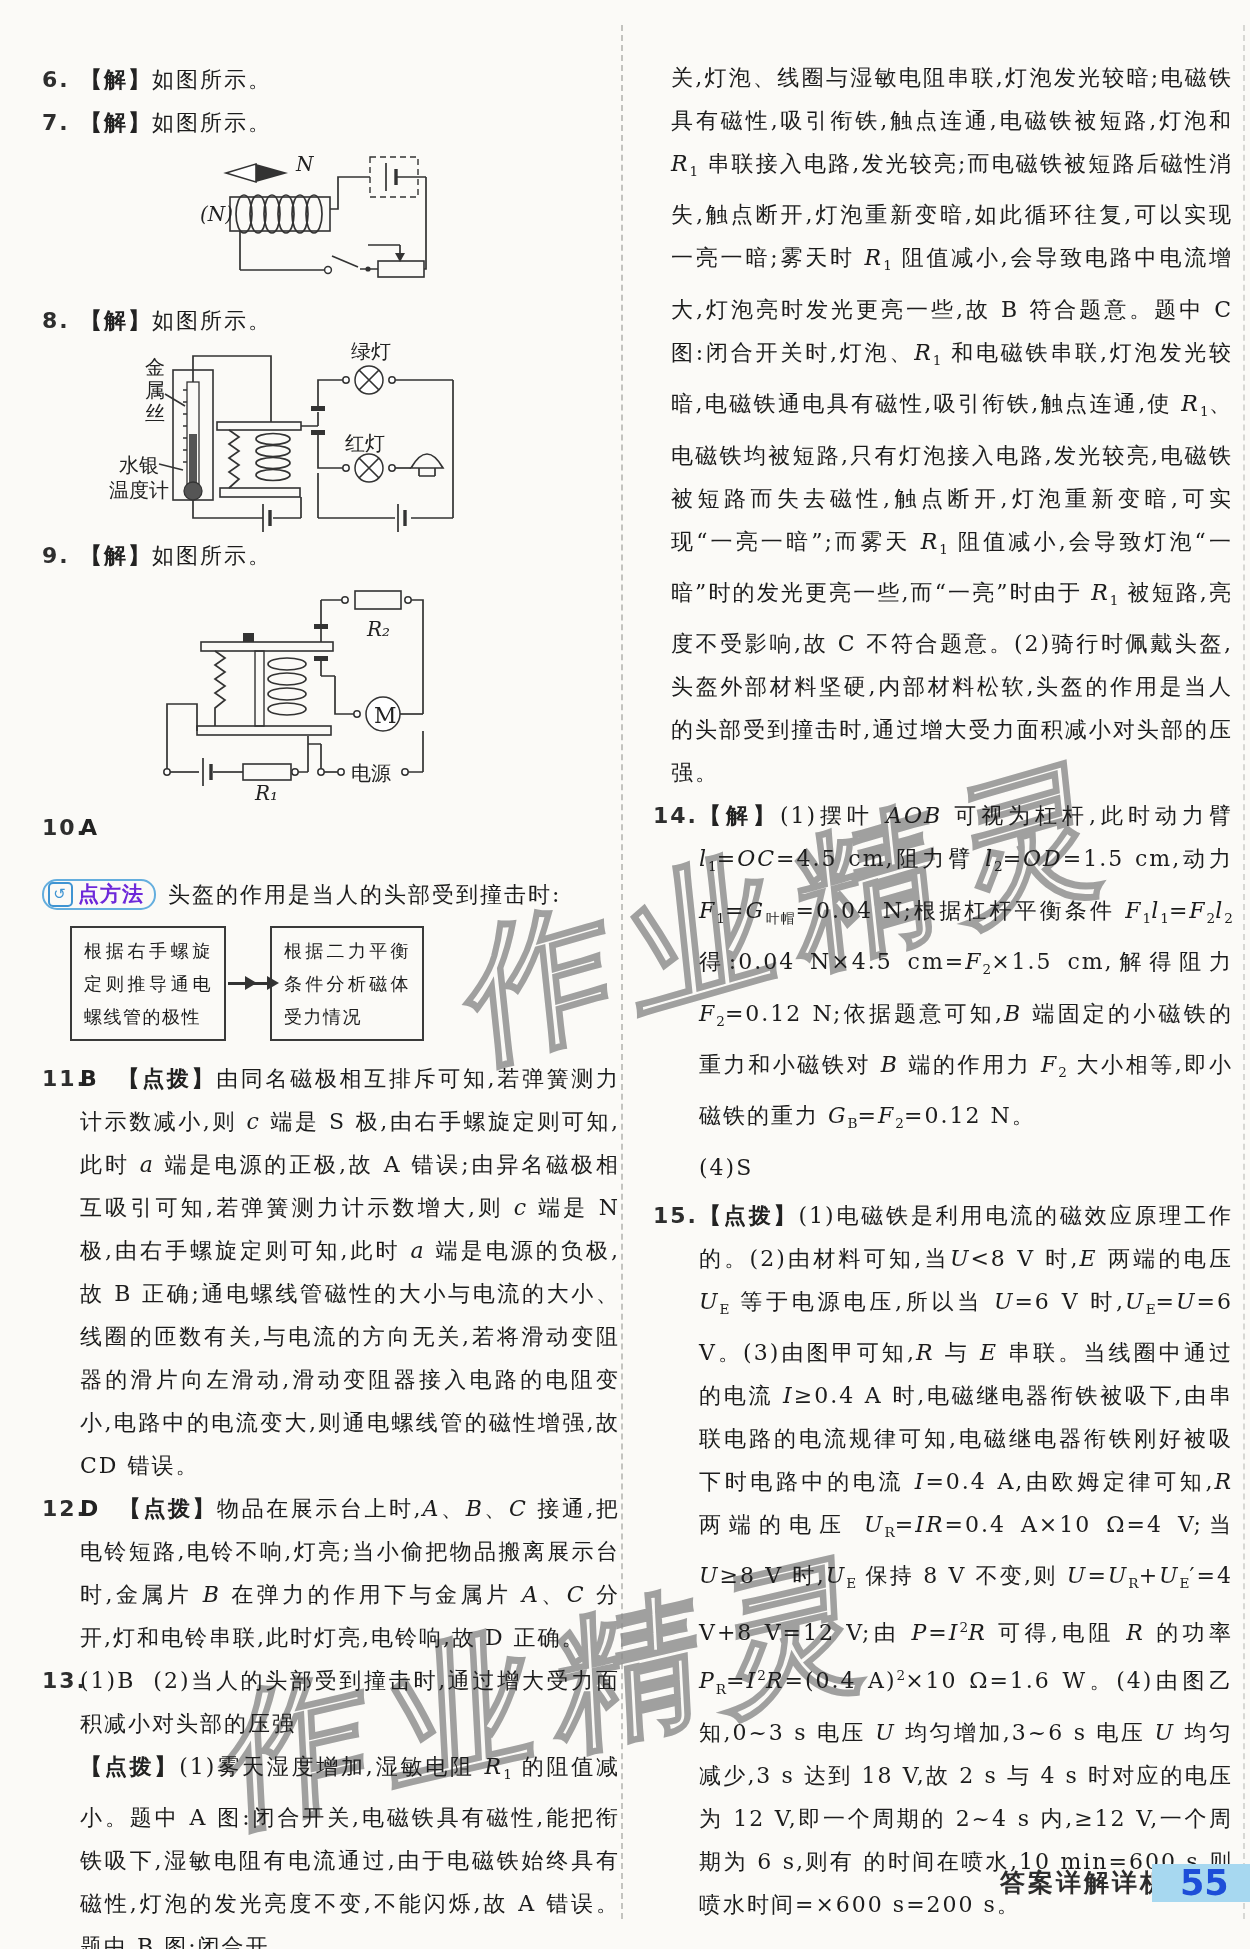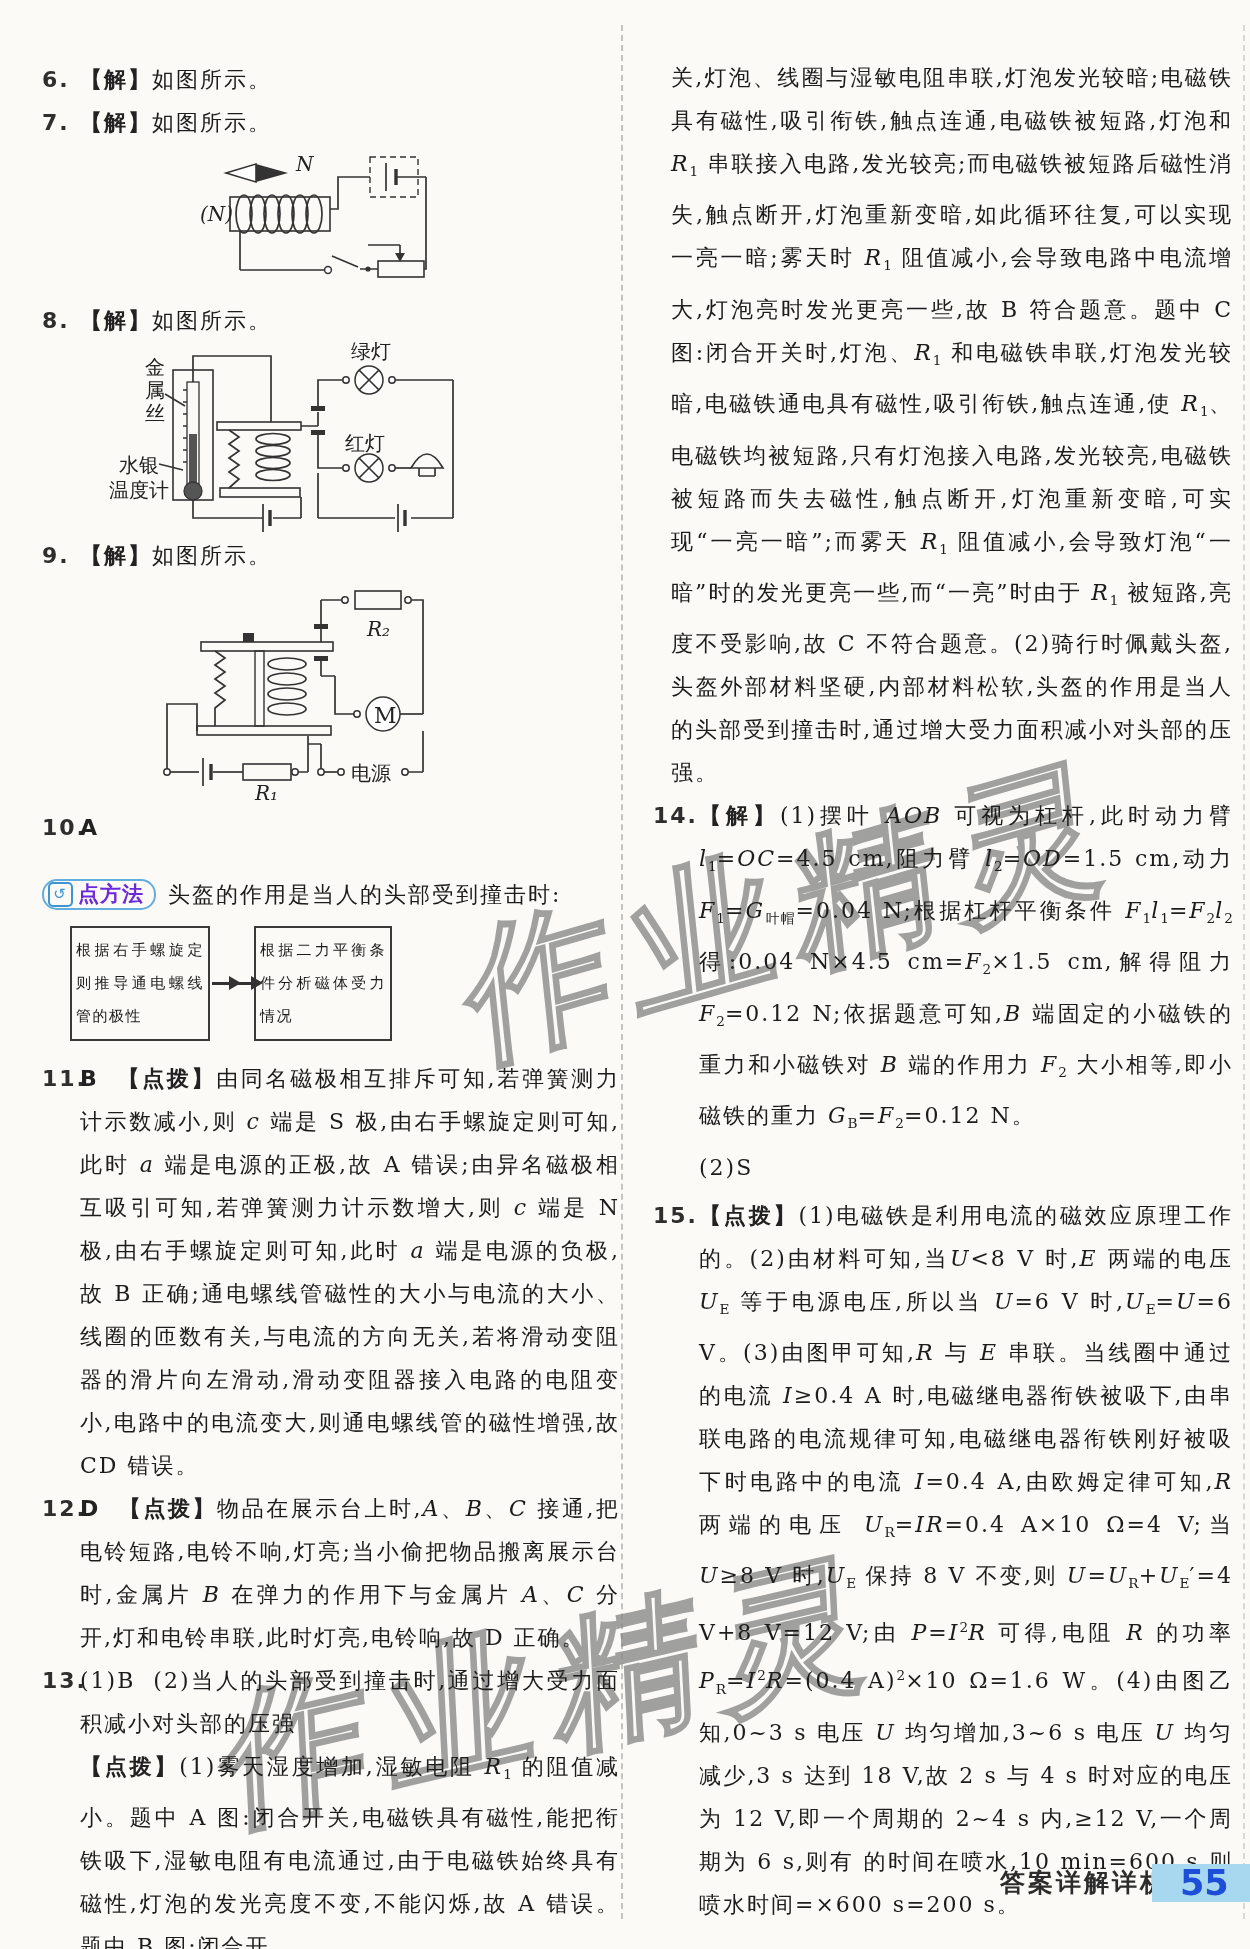--- a/index.html
+++ b/index.html
@@ -26,21 +26,21 @@
   .method-row{display:flex;align-items:center;}
   .pf-pill{display:inline-flex;align-items:center;gap:5px;border:2px solid #64aede;
            border-radius:15px;padding:1px 10px 1px 4px;flex-shrink:0;margin-right:12px;}
   .pf-ic{width:21px;height:21px;border:2px solid #3f94d2;border-radius:5px;display:flex;
          align-items:center;justify-content:center;color:#3f94d2;font-size:15px;line-height:1;
          font-family:"DejaVu Sans",sans-serif;}
   .pf-txt{font-family:"DejaVu Sans","Liberation Sans",sans-serif;font-weight:bold;
           color:#6d28d9;font-size:21px;letter-spacing:1px;line-height:1;}
   
   .flow{display:flex;align-items:stretch;margin-left:28px;margin-top:10px;}
-  .fbox{border:2.5px solid #3a3a3a;padding:6px 4px;font-size:15px;line-height:33px;
+  .fbox{border:2.5px solid #3a3a3a;padding:6px 12px;font-size:18px;line-height:33px;
         text-align:justify;letter-spacing:1.5px;background:transparent;}
   .farrow{align-self:center;width:18px;height:3px;background:#333;position:relative;
           flex-shrink:0;margin:0 2px;}
   .farrow::after{content:'';position:absolute;right:-11px;top:-6px;border-left:12px solid #333;
           border-top:7px solid transparent;border-bottom:7px solid transparent;}
   
   svg{display:block;}
   svg text{letter-spacing:0;}
   .wire{stroke:#333;stroke-width:1.7;fill:none;}
   .thick{stroke:#333;stroke-width:3.4;fill:none;}
@@ -257,21 +257,21 @@
   </div>
 
   <div class="col col-right">
 
     <div style="margin-top:56px;margin-left:18px">关,灯泡、线圈与湿敏电阻串联,灯泡发光较暗;电磁铁具有磁性,吸引衔铁,触点连通,电磁铁被短路,灯泡和 <i>R</i><sub>1</sub> 串联接入电路,发光较亮;而电磁铁被短路后磁性消失,触点断开,灯泡重新变暗,如此循环往复,可以实现一亮一暗;雾天时 <i>R</i><sub>1</sub> 阻值减小,会导致电路中电流增大,灯泡亮时发光更亮一些,故 B 符合题意。题中 C 图:闭合开关时,灯泡、<i>R</i><sub>1</sub> 和电磁铁串联,灯泡发光较暗,电磁铁通电具有磁性,吸引衔铁,触点连通,使 <i>R</i><sub>1</sub>、电磁铁均被短路,只有灯泡接入电路,发光较亮,电磁铁被短路而失去磁性,触点断开,灯泡重新变暗,可实现“一亮一暗”;而雾天 <i>R</i><sub>1</sub> 阻值减小,会导致灯泡“一暗”时的发光更亮一些,而“一亮”时由于 <i>R</i><sub>1</sub> 被短路,亮度不受影响,故 C 不符合题意。(2)骑行时佩戴头盔,头盔外部材料坚硬,内部材料松软,头盔的作用是当人的头部受到撞击时,通过增大受力面积减小对头部的压强。</div>
 
     <div class="item">
       <span class="num num-w">14.</span>
       <span class="body">
         <div><b>【解】</b>(1)摆叶 <i>AOB</i> 可视为杠杆,此时动力臂 <i>l</i><sub>1</sub>=<i>OC</i>=4.5 cm,阻力臂 <i>l</i><sub>2</sub>=<i>OD</i>=1.5 cm,动力 <i>F</i><sub>1</sub>=<i>G</i><sub>叶帽</sub>=0.04 N;根据杠杆平衡条件 <i>F</i><sub>1</sub><i>l</i><sub>1</sub>=<i>F</i><sub>2</sub><i>l</i><sub>2</sub> 得:0.04 N×4.5 cm=<i>F</i><sub>2</sub>×1.5 cm,解得阻力 <i>F</i><sub>2</sub>=0.12 N;依据题意可知,<i>B</i> 端固定的小磁铁的重力和小磁铁对 <i>B</i> 端的作用力 <i>F</i><sub>2</sub> 大小相等,即小磁铁的重力 <i>G</i><sub>B</sub>=<i>F</i><sub>2</sub>=0.12 N。</div>
-        <div>(2)S</div>
+        <div>(4)S</div>
       </span>
     </div>
 
     <div class="item" style="margin-top:5px">
       <span class="num num-w">15.</span>
       <span class="body">
         <div><b>【点拨】</b>(1)电磁铁是利用电流的磁效应原理工作的。(2)由材料可知,当<i>U</i>&lt;8 V 时,<i>E</i> 两端的电压 <i>U</i><sub>E</sub> 等于电源电压,所以当 <i>U</i>=6 V 时,<i>U</i><sub>E</sub>=<i>U</i>=6 V。(3)由图甲可知,<i>R</i> 与 <i>E</i> 串联。当线圈中通过的电流 <i>I</i>≥0.4 A 时,电磁继电器衔铁被吸下,由串联电路的电流规律可知,电磁继电器衔铁刚好被吸下时电路中的电流 <i>I</i>=0.4 A,由欧姆定律可知,<i>R</i> 两端的电压 <i>U</i><sub>R</sub>=<i>IR</i>=0.4 A×10 Ω=4 V;当 <i>U</i>≥8 V 时,<i>U</i><sub>E</sub> 保持 8 V 不变,则 <i>U</i>=<i>U</i><sub>R</sub>+<i>U</i><sub>E</sub>′=4 V+8 V=12 V;由 <i>P</i>=<i>I</i><sup>2</sup><i>R</i> 可得,电阻 <i>R</i> 的功率 <i>P</i><sub>R</sub>=<i>I</i><sup>2</sup><i>R</i>=(0.4 A)<sup>2</sup>×10 Ω=1.6 W。(4)由图乙知,0~3 s 电压 <i>U</i> 均匀增加,3~6 s 电压 <i>U</i> 均匀减少,3 s 达到 18 V,故 2 s 与 4 s 时对应的电压为 12 V,即一个周期的 2~4 s 内,≥12 V,一个周期为 6 s,则有  的时间在喷水,10 min=600 s,则喷水时间=×600 s=200 s。</div>
       </span>
     </div>
 

